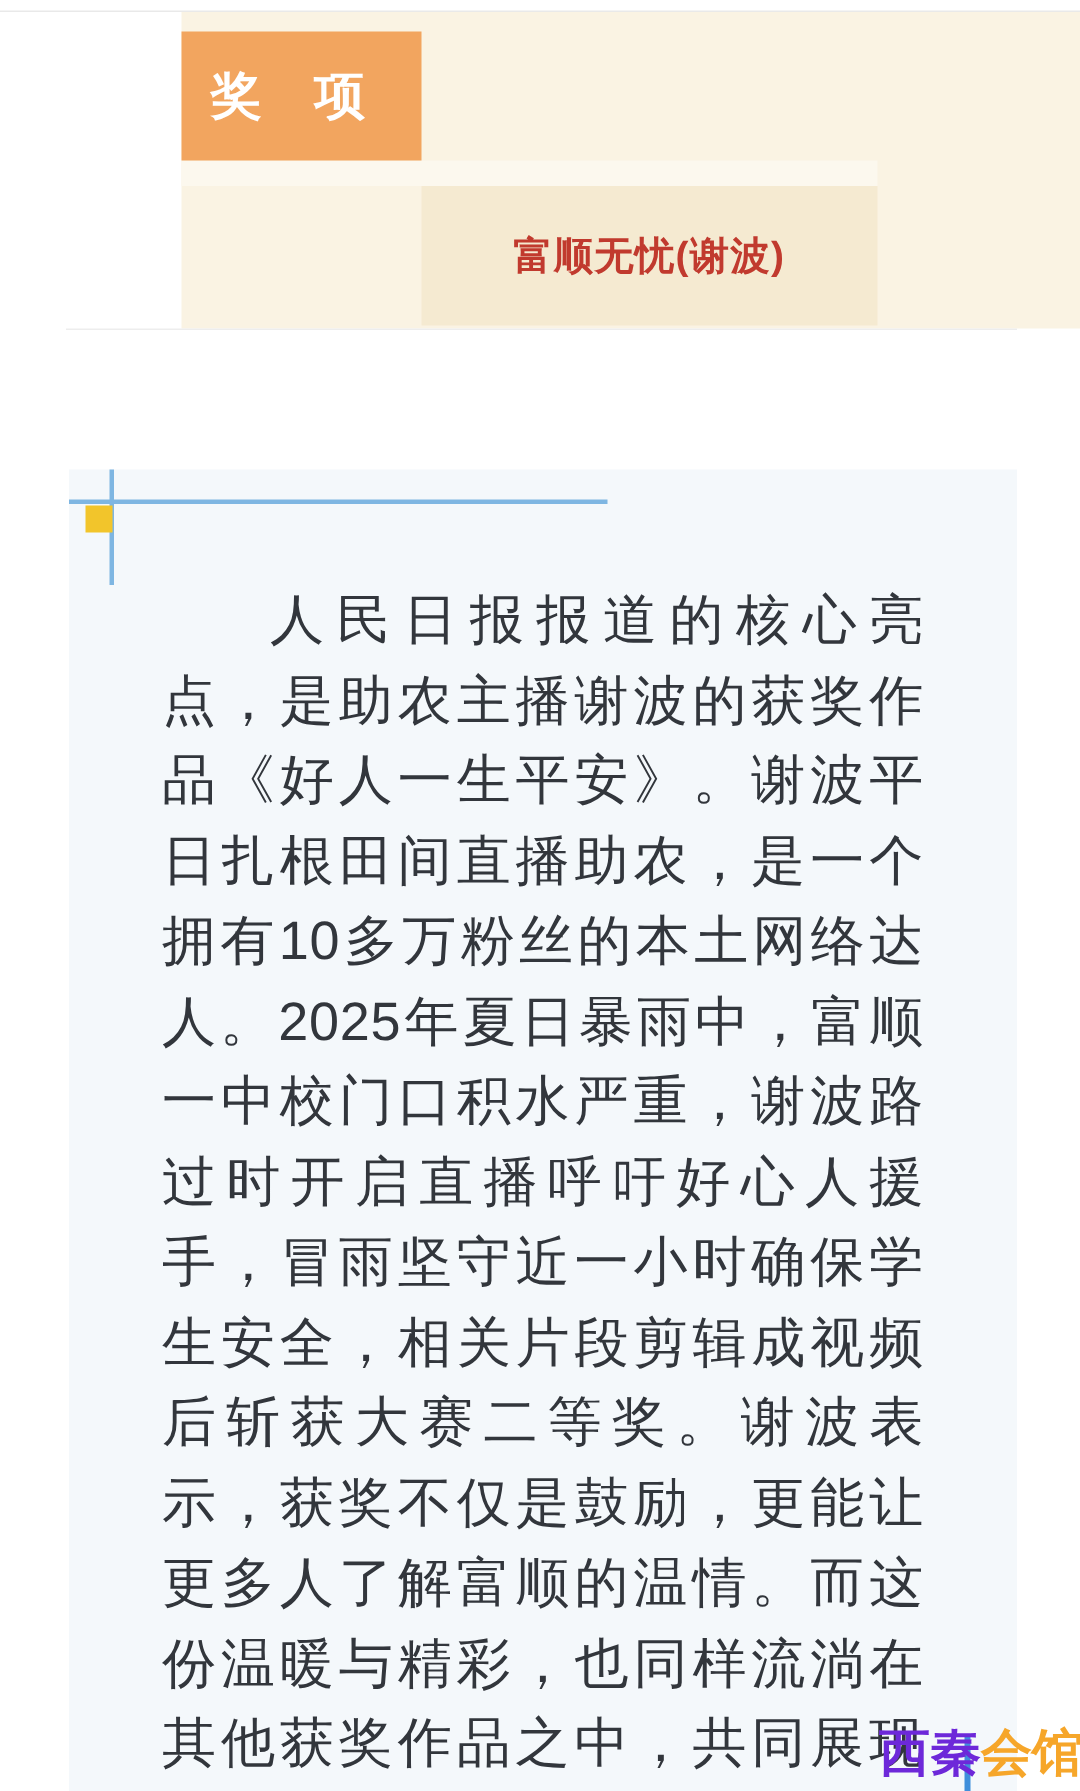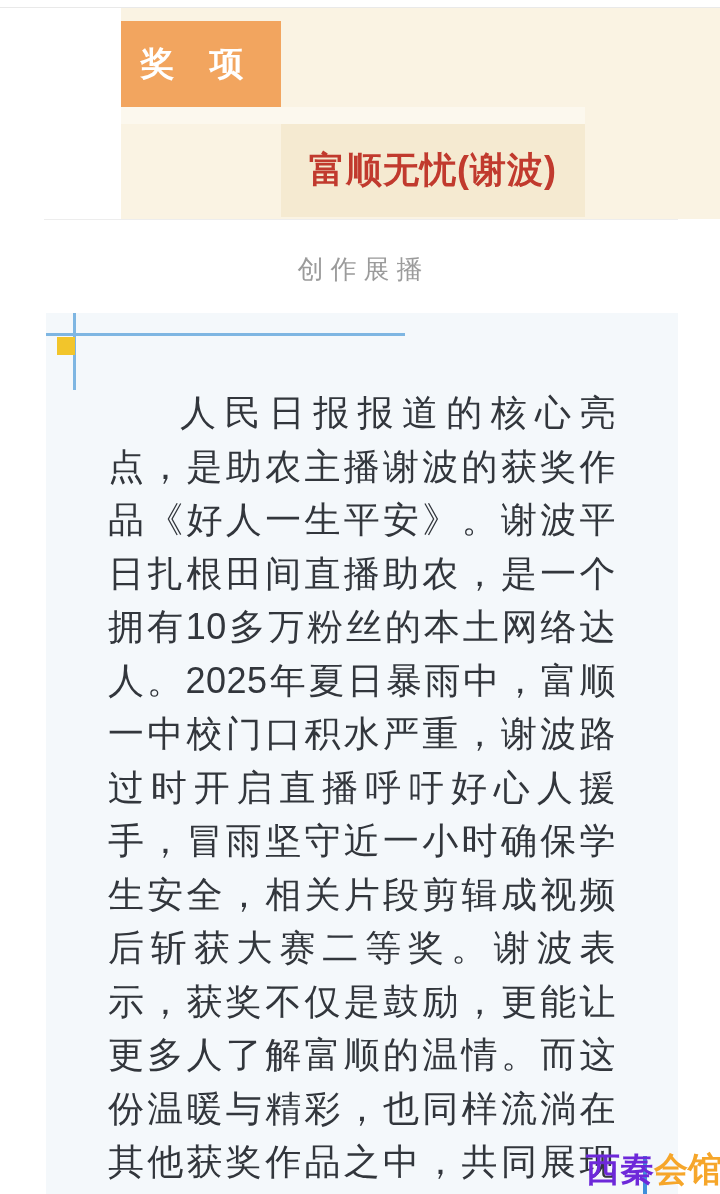--- a/index.html
+++ b/index.html
@@ -32,21 +32,21 @@
   }
   .award-cell { position: absolute; display: flex; align-items: center; justify-content: center; }
   .label-cell { left: 0; width: 160px; background: #F2A55F; color: #ffffff;
                 font-weight: bold; font-size: 34px; }
   .value-cell { left: 160px; width: 304px; background: #F5EAD1; color: #C13A2E;
                 font-weight: bold; font-size: 36px; }
   .cell-r1 { top: 13px; height: 86px; }
   .cell-r2 { top: 116px; height: 93px; }
   .spaced-label { letter-spacing: 35px; text-indent: 17px; }
   .spaced-value { letter-spacing: 31px; text-indent: 15px; }
-  .value-r2 { font-size: 36px; letter-spacing: 1px; }
+  .value-r2 { font-size: 26px; letter-spacing: 1px; }
   .row-separator {
     position: absolute; left: 0; top: 99px; width: 464px; height: 17px;
     background: #FCF8EE;
   }
 
   
   .caption {
     position: absolute; left: 0; top: 252px; width: 720px;
     text-align: center; color: #9B9B9B; font-size: 26px; letter-spacing: 7px;
     text-indent: 7px;
@@ -97,21 +97,20 @@
   <div class="hairline-top"></div>
 
   <div class="award-photo">
     <div class="row-separator"></div>
     <div class="award-cell label-cell cell-r1 spaced-label">奖项</div>
     <div class="award-cell value-cell cell-r2 value-r2">富顺无忧(谢波)</div>
   </div>
 
   <div class="hairline-bottom"></div>
 
-  <div class="caption">创作展播</div>
 
   <div class="content-block">
     <div class="decor-vline"></div>
     <div class="decor-hline"></div>
     <div class="decor-square"></div>
     <p class="article-paragraph">人民日报报道的核心亮点，是助农主播谢波的获奖作品《好人一生平安》。谢波平日扎根田间直播助农，是一个拥有10多万粉丝的本土网络达人。2025年夏日暴雨中，富顺一中校门口积水严重，谢波路过时开启直播呼吁好心人援手，冒雨坚守近一小时确保学生安全，相关片段剪辑成视频后斩获大赛二等奖。谢波表示，获奖不仅是鼓励，更能让更多人了解富顺的温情。而这份温暖与精彩，也同样流淌在其他获奖作品之中，共同展现出一个立体多元、动人至深的富顺。</p>
   </div>
 
   <div class="watermark">
     <div class="watermark-bar"></div>

